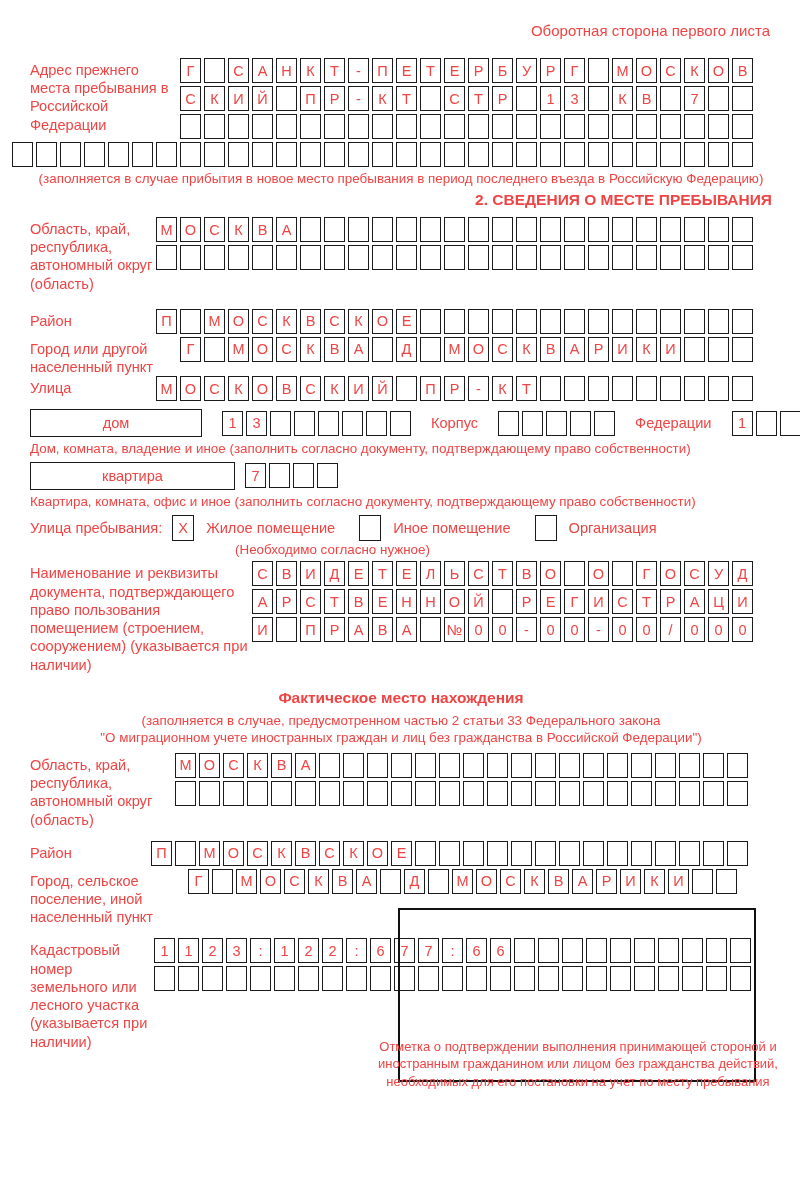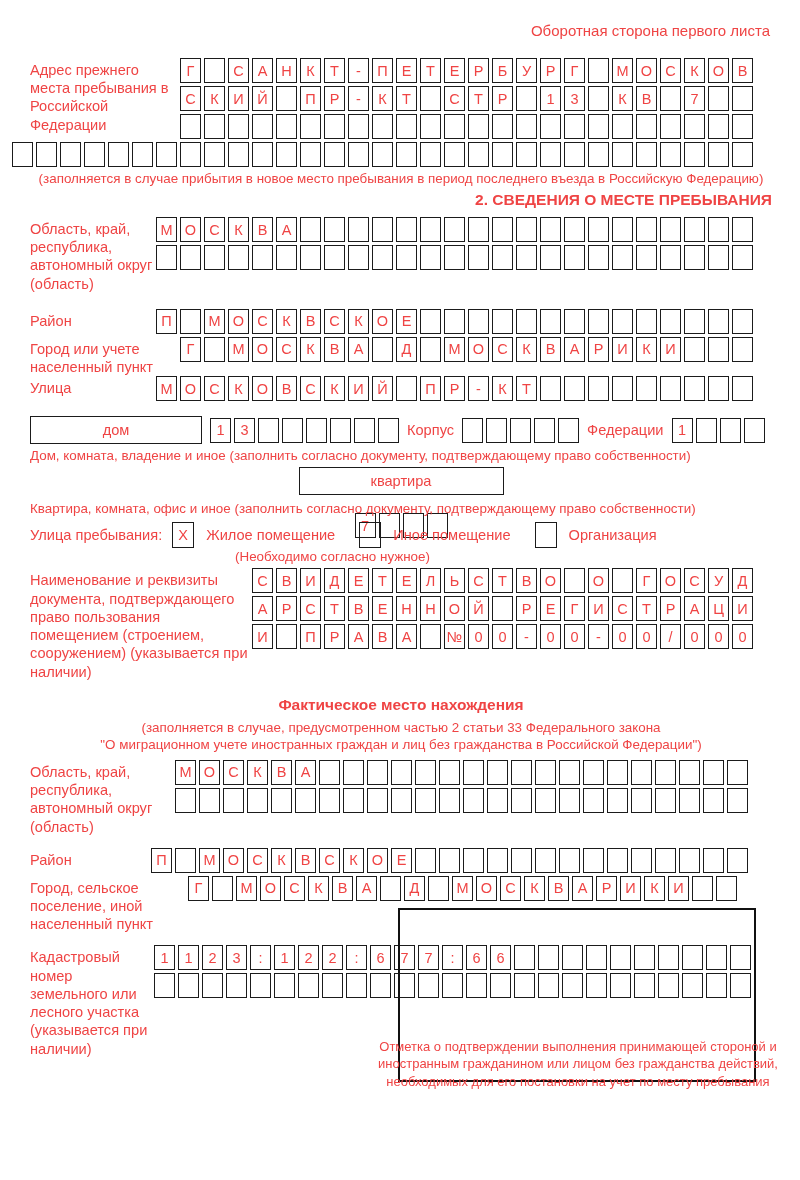--- a/index.html
+++ b/index.html
@@ -243,21 +243,21 @@
           <span class="cell"></span>
           <span class="cell"></span>
           <span class="cell"></span>
           <span class="cell"></span>
           <span class="cell"></span>
           <span class="cell"></span>
         </div>
     </div>
 
     <div class="field">
-      <div class="flabel" style="width:150px;">Город или учете населенный пункт</div>
+      <div class="flabel" style="width:150px;">Город или другой населенный пункт</div>
       <div class="cellrow">
           <span class="cell">Г</span>
           <span class="cell"></span>
           <span class="cell">М</span>
           <span class="cell">О</span>
           <span class="cell">С</span>
           <span class="cell">К</span>
           <span class="cell">В</span>
           <span class="cell">А</span>
           <span class="cell"></span>
@@ -303,21 +303,21 @@
           <span class="cell"></span>
           <span class="cell"></span>
           <span class="cell"></span>
           <span class="cell"></span>
           <span class="cell"></span>
           <span class="cell"></span>
           <span class="cell"></span>
         </div>
     </div>
 
-    <div style="display:flex;align-items:center;gap:8px;margin-top:11px;height:30px;">
+    <div style="display:flex;align-items:center;gap:20px;margin-top:4px;height:30px;">
       <div class="widebox" style="width:172px;">дом</div>
       <div class="cellrow" style="margin-bottom:0;">
           <span class="cell">1</span>
           <span class="cell">3</span>
           <span class="cell"></span>
           <span class="cell"></span>
           <span class="cell"></span>
           <span class="cell"></span>
           <span class="cell"></span>
           <span class="cell"></span>
@@ -333,21 +333,21 @@
       <span class="inline-label">Федерации</span>
       <div class="cellrow" style="margin-bottom:0;">
           <span class="cell">1</span>
           <span class="cell"></span>
           <span class="cell"></span>
           <span class="cell"></span>
         </div>
     </div>
     <div class="note" style="height:17px;margin-top:2px;">Дом, комната, владение и иное (заполнить согласно документу, подтверждающему право собственности)</div>
 
-    <div style="display:flex;align-items:center;gap:18px;margin-top:3px;height:31px;flex-direction:column;">
+    <div style="display:flex;align-items:center;gap:10px;margin-top:3px;height:31px;">
       <div class="widebox" style="width:205px;">квартира</div>
       <div class="cellrow" style="margin-bottom:0;">
           <span class="cell">7</span>
           <span class="cell"></span>
           <span class="cell"></span>
           <span class="cell"></span>
         </div>
     </div>
     <div class="note" style="height:17px;margin-top:2px;">Квартира, комната, офис и иное (заполнить согласно документу, подтверждающему право собственности)</div>
 

